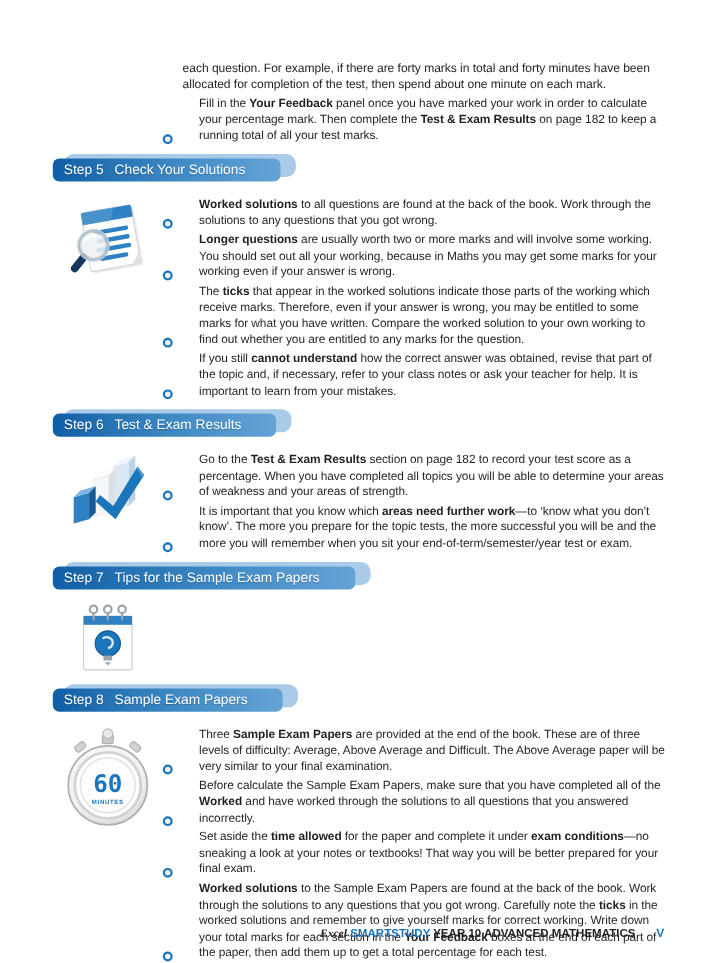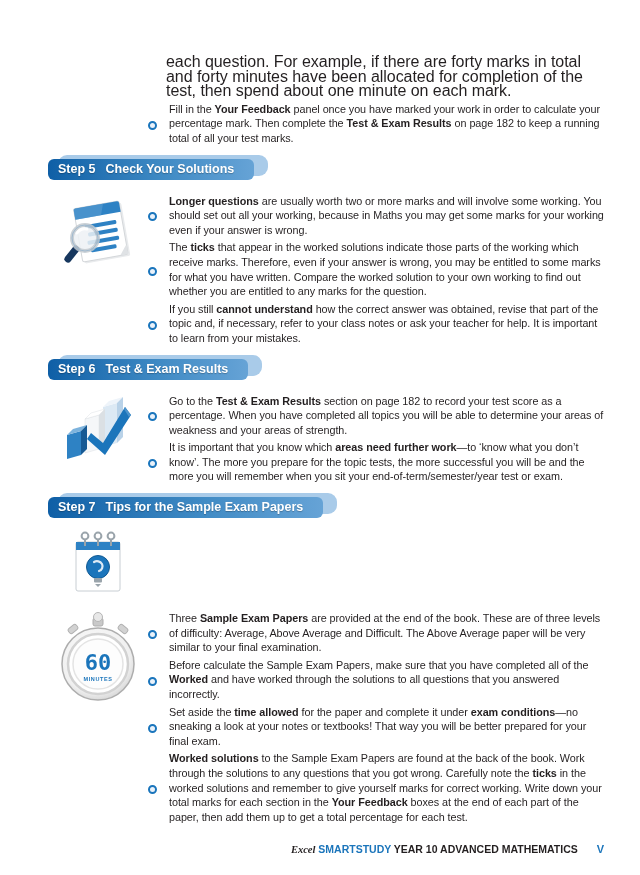--- a/index.html
+++ b/index.html
@@ -12,27 +12,27 @@
     font-family:"Liberation Sans", sans-serif;
     color:#231f20;
     overflow:hidden;
   }
   .content {
     padding:55px 30px 0 48px;
   }
   
   .intro { margin-left:100px; width:458px; }
   .intro .cont {
-    font-size:16px; line-height:14.6px; letter-spacing:-0.05px;
+    font-size:11px; line-height:14.6px; letter-spacing:-0.05px;
     margin-left:18px;
   }
   
   ul.bullets { list-style:none; width:458px; }
   ul.bullets li {
-    display:flex; align-items:center; gap:12px;
+    display:flex; align-items:flex-end; gap:24px;
     font-size:10.8px; line-height:14.6px; letter-spacing:-0.05px;
     margin-top:3px;
   }
   .b-marker {
     flex:0 0 auto;
     width:9px; height:9px; margin-top:3px;
     border:2.6px solid #1a75bc; border-radius:50%;
     background:#eaf2fa;
   }
   .b-text { flex:1 1 auto; }
@@ -44,22 +44,22 @@
   }
   .step-header::before {
     content:""; position:absolute; z-index:0;
     left:10px; right:-14px; top:-4px; bottom:4px;
     background:#a9cbe9; border-radius:9px;
   }
   .step-header .bar {
     position:relative; z-index:1; display:inline-block;
     background:linear-gradient(to right,#0f5fa6,#3f8ac4 55%,#66a3d6);
     border-radius:6px;
-    padding:3px 20px 4px 10px;
-    color:#ffffff; font-weight:bold; font-size:12.5px;
+    padding:3px 32px 4px 10px;
+    color:#ffffff; font-weight:normal; font-size:12.5px;
     text-shadow:0 1px 1px rgba(0,0,0,0.25);
     white-space:nowrap;
   }
   .step-header .bar .lbl { margin-right:10px; }
   
   .step-body { display:flex; margin-top:11px; }
   .icon-col { flex:0 0 100px; display:flex; justify-content:center; align-items:flex-start; padding-top:2px; }
   
   .footer {
     position:absolute; right:36px; bottom:20px;
@@ -108,20 +108,24 @@
               <line x1="16" y1="56" x2="8" y2="66" stroke="#17375e" stroke-width="7" stroke-linecap="round"></line>
               <circle cx="25" cy="45" r="13" fill="#eef2f5" opacity="0.85" stroke="#c3cad0" stroke-width="4"></circle>
               <circle cx="25" cy="45" r="13" fill="none" stroke="#9fb9cf" stroke-width="1"></circle>
               <path d="M17 40 a10 10 0 0 1 10-4" stroke="#ffffff" stroke-width="3" fill="none" stroke-linecap="round"></path>
             </g>
           </svg>
         </div>
         <ul class="bullets">
             <li>
               <span class="b-marker"></span>
+              <span class="b-text"><b>Worked solutions</b><span> to all questions are found at the back of the book. Work through the solutions to any questions that you got wrong.</span></span>
+            </li>
+            <li>
+              <span class="b-marker"></span>
               <span class="b-text"><b>Longer questions</b><span> are usually worth two or more marks and will involve some working. You should set out all your working, because in Maths you may get some marks for your working even if your answer is wrong.</span></span>
             </li>
             <li>
               <span class="b-marker"></span>
               <span class="b-text"><span>The </span><b>ticks</b><span> that appear in the worked solutions indicate those parts of the working which receive marks. Therefore, even if your answer is wrong, you may be entitled to some marks for what you have written. Compare the worked solution to your own working to find out whether you are entitled to any marks for the question.</span></span>
             </li>
             <li>
               <span class="b-marker"></span>
               <span class="b-text"><span>If you still </span><b>cannot understand</b><span> how the correct answer was obtained, revise that part of the topic and, if necessary, refer to your class notes or ask your teacher for help. It is important to learn from your mistakes.</span></span>
             </li>
@@ -187,20 +191,23 @@
             <circle cx="29" cy="36" r="11.5" fill="none" stroke="#125a92" stroke-width="1"></circle>
             <path d="M25 31 a6 6 0 0 1 8 2 a5 5 0 0 1-3 7" stroke="#ffffff" stroke-width="2.2" fill="none" stroke-linecap="round" opacity="0.85"></path>
             <rect x="25" y="47" width="8" height="4.5" rx="1" fill="#9aa4ab"></rect>
             <path d="M26 53 h6 l-3 3 z" fill="#9aa4ab"></path>
           </svg>
         </div>
       </div>
     </section>
 
     <section class="step">
+      <div class="step-header">
+        <span class="bar"><span class="lbl">Step 8</span><span>Sample Exam Papers</span></span>
+      </div>
       <div class="step-body">
         <div class="icon-col">
           <svg width="84" height="98" viewBox="0 0 84 98">
             <defs>
               <radialGradient id="swFace" cx="45%" cy="40%" r="70%">
                 <stop offset="0%" stop-color="#ffffff"></stop>
                 <stop offset="70%" stop-color="#f0f0f0"></stop>
                 <stop offset="100%" stop-color="#c7c7c7"></stop>
               </radialGradient>
             </defs>

